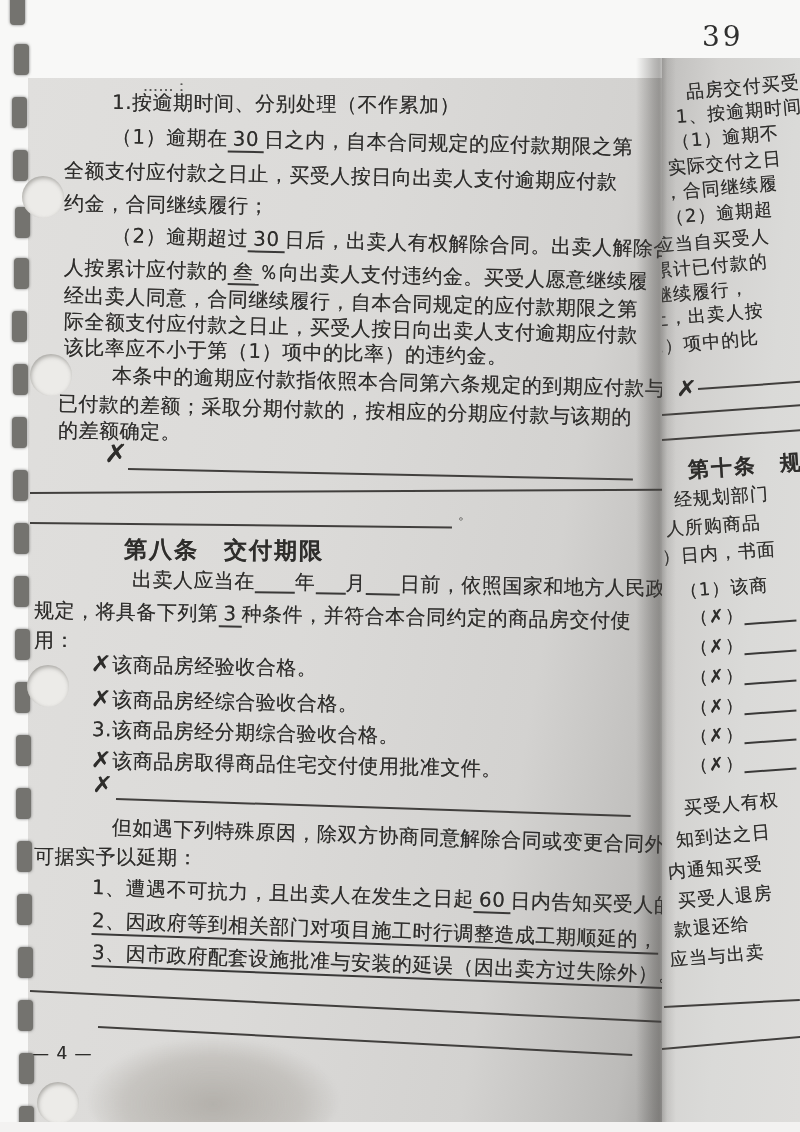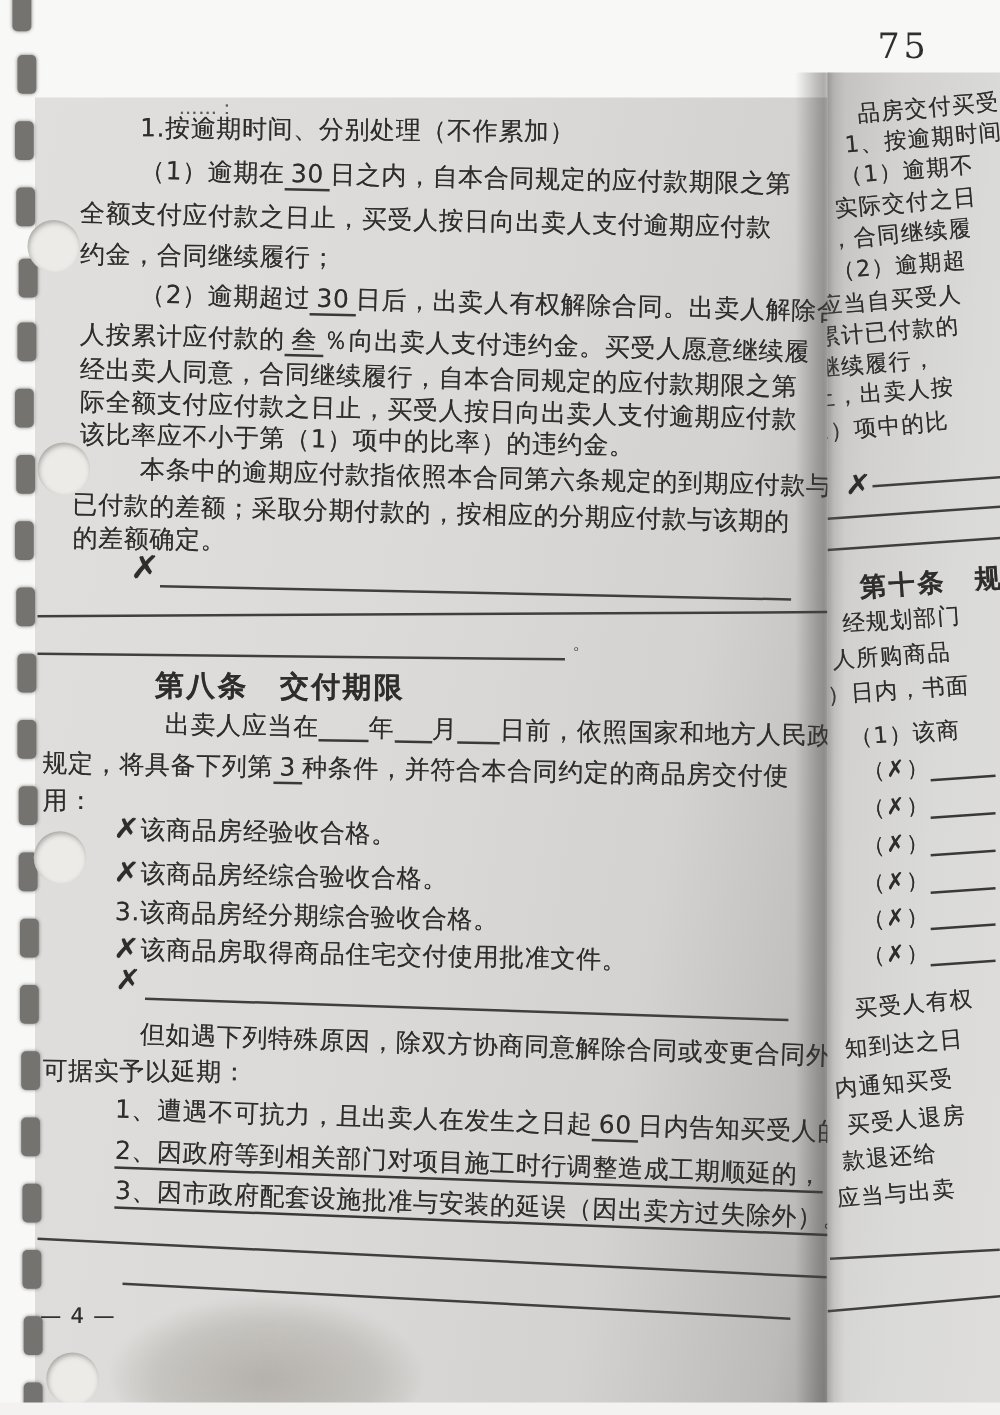--- a/index.html
+++ b/index.html
@@ -70,21 +70,21 @@
     background:radial-gradient(ellipse at 50% 55%, rgba(148,143,135,.55) 0%, rgba(155,150,142,.32) 50%, rgba(160,155,147,0) 72%);
     filter:blur(2px); border-radius:50%;
   }
   .enddot{position:absolute; font-size:14px;}
 </style>
 </head>
 <body>
 
 <div class="canvas">
 
-  <div class="pageno">75</div>
+  <div class="pageno">39</div>
 
   <div class="page-left">
 
     <div class="ln faint" style="left:115px; top:0px;">……：</div>
 
     <div class="ln" style="left:84px; top:13px; --r:0.5deg">1.按逾期时间、分别处理（不作累加）</div>
 
     <div class="ln" style="left:84px; top:47px; --r:1.2deg"><span>（1）逾期在</span><span class="u">30</span><span>日之内，自本合同规定的应付款期限之第</span></div>
     <div class="ln" style="left:36px; top:81px; --r:1.2deg">全额支付应付款之日止，买受人按日向出卖人支付逾期应付款</div>
     <div class="ln" style="left:36px; top:114px; --r:0.8deg">约金，合同继续履行；</div>

